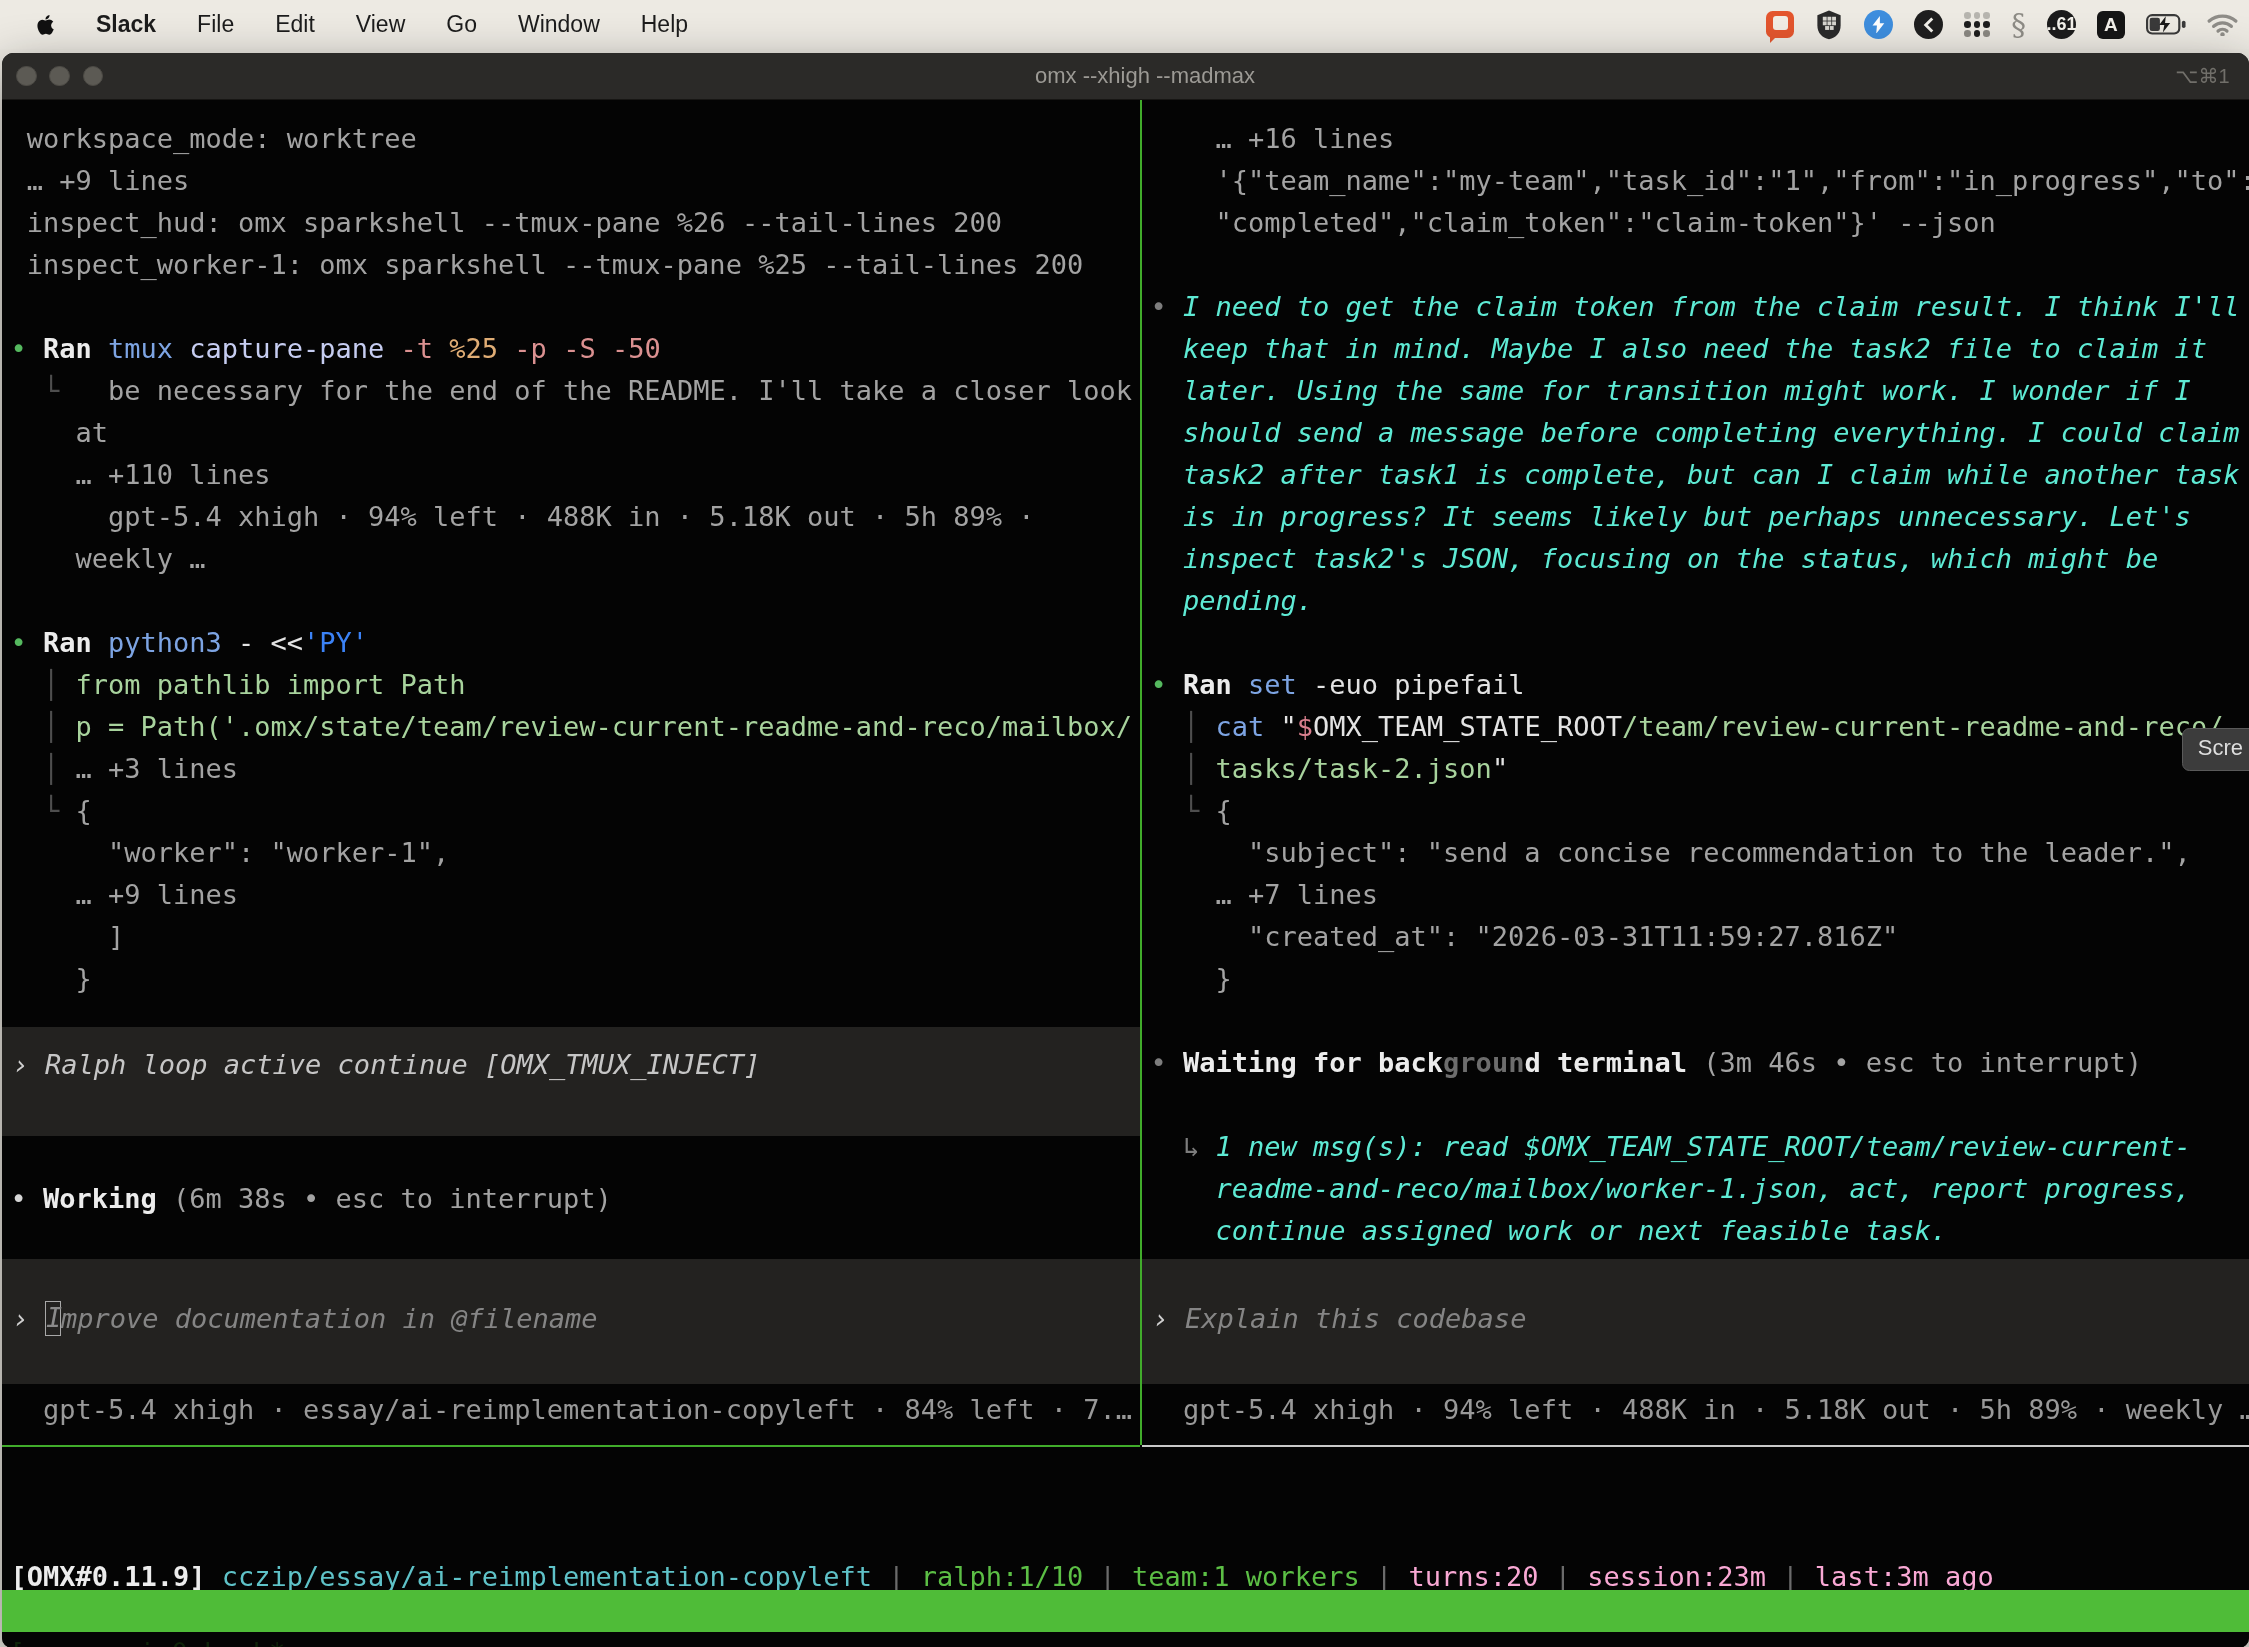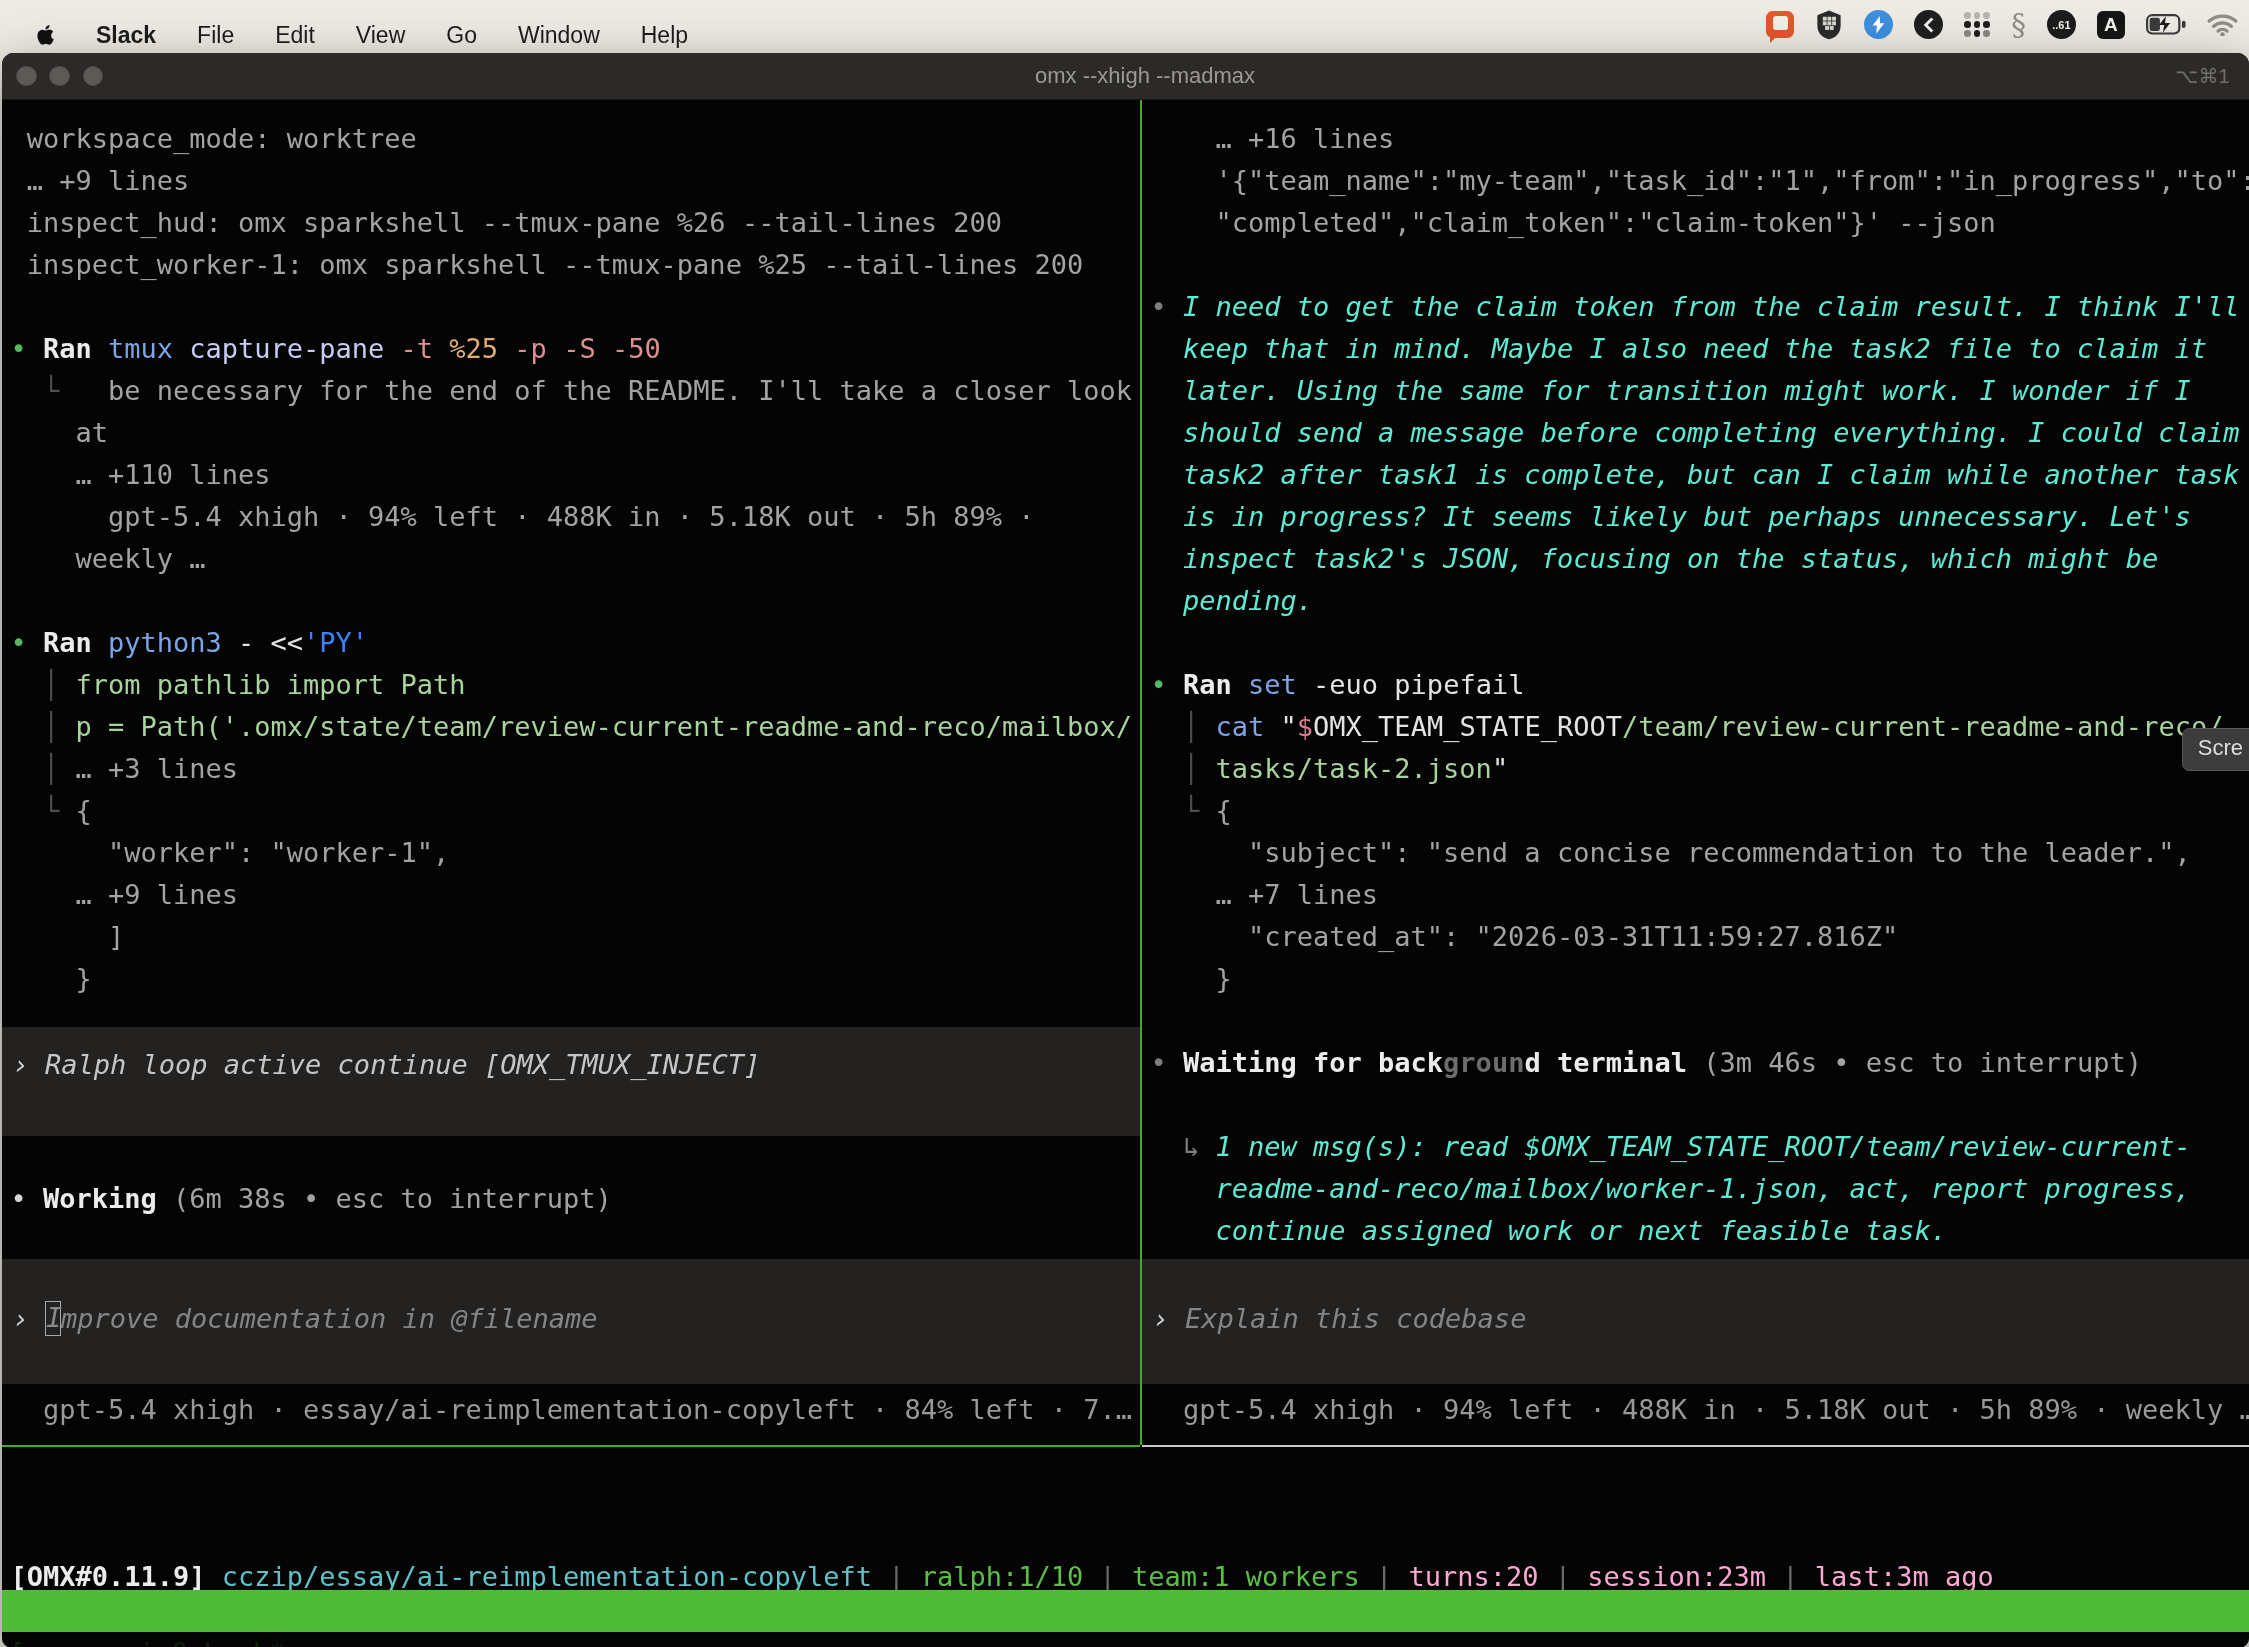--- a/index.html
+++ b/index.html
@@ -4,37 +4,37 @@
 <style>
   html,body{margin:0;padding:0;}
   body{
     width:2250px;height:1648px;position:relative;overflow:hidden;
     background:#ebe8e1;
     font-family:"Liberation Sans", sans-serif;
   }
   
   .menubar{
     position:absolute;top:0;left:0;right:0;height:49px;
-    display:flex;align-items:flex-end;background:#edeae3;color:#1c1c1c;
+    display:flex;align-items:center;background:#edeae3;color:#1c1c1c;
     font-size:23px;
   }
   .menubar .apple{margin-left:34px;display:flex;align-items:center;}
   .menubar .mitem{margin-left:41px;}
   .menubar .mitem.app{font-weight:bold;margin-left:37px;}
   .statusicons{
     position:absolute;right:11.8px;top:0;height:49px;
     display:flex;align-items:center;gap:20.7px;
   }
   .sicon{display:flex;align-items:center;justify-content:center;}
   .icon-msg{width:28px;height:26.6px;background:#e4562e;border-radius:6.6px;position:relative;}
   .icon-msg .inner{position:absolute;left:6.6px;top:5.2px;width:14.8px;height:14px;background:#f2ede5;border-radius:3px;}
   .icon-msg:after{content:"";position:absolute;left:3.7px;bottom:-5.2px;border:5.2px solid transparent;border-top-color:#e4562e;border-left-color:#e4562e;}
   .icon-circle-dark{width:29.5px;height:29.5px;border-radius:50%;background:#1f1f1f;color:#f1efe9;display:flex;align-items:center;justify-content:center;}
   .icon-a-key{width:28px;height:28px;border-radius:5.9px;background:#161616;color:#f4f2ec;font-weight:bold;font-size:19px;display:flex;align-items:center;justify-content:center;}
-  .icon-timer{width:29.5px;height:29.5px;border-radius:50%;background:#1c1c1c;color:#f4f2ec;font-size:11px;font-weight:bold;display:flex;align-items:center;justify-content:center;letter-spacing:0;}
+  .icon-timer{width:29.5px;height:29.5px;border-radius:50%;background:#1c1c1c;color:#f4f2ec;font-size:18px;font-weight:bold;display:flex;align-items:center;justify-content:center;letter-spacing:0;}
   .icon-dots{display:grid;grid-template-columns:repeat(3,7.4px);grid-gap:2.2px;}
   .icon-dots i{width:6.6px;height:6.6px;border-radius:50%;}
   .icon-scroll{font-size:29.5px;color:#8e8c86;font-family:"DejaVu Serif", serif;}
   .icon-bluebadge{width:29.5px;height:29.5px;border-radius:50%;background:#3e8ede;display:flex;align-items:center;justify-content:center;}
   
   .window{
     position:absolute;top:53px;left:1.5px;right:1.5px;bottom:0;
     background:#040404;border-radius:11.8px 11.8px 10.3px 10.3px;overflow:hidden;
     box-shadow:0 17.7px 52px rgba(0,0,0,.45);
   }

